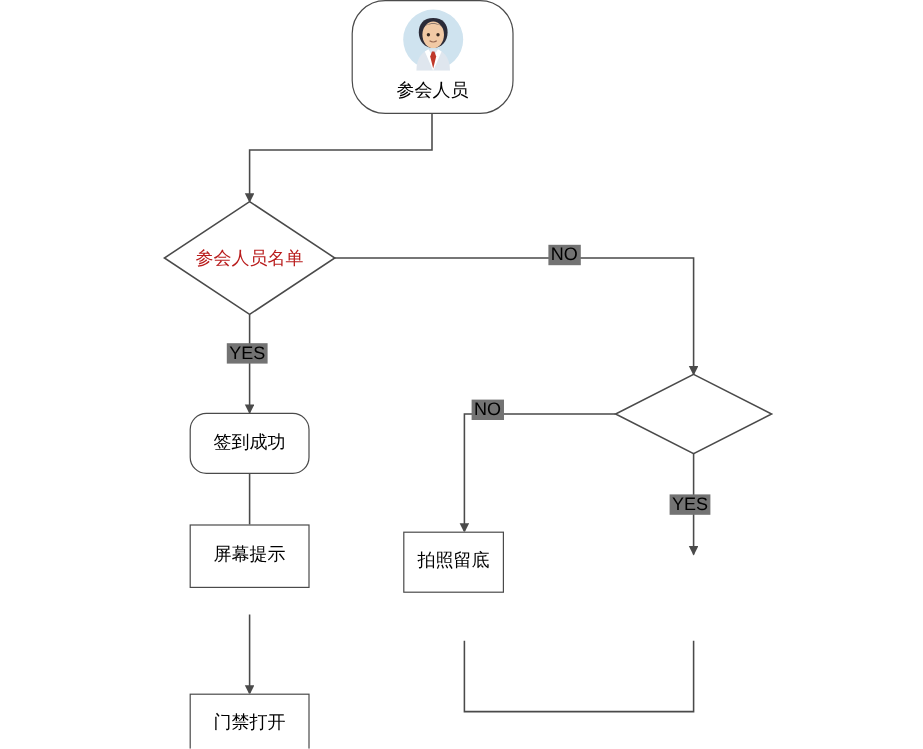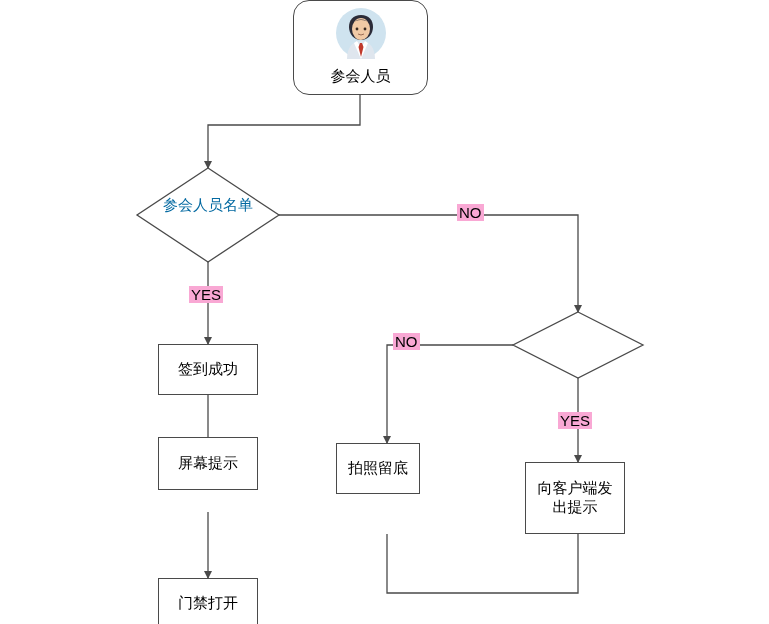--- a/index.html
+++ b/index.html
@@ -36,47 +36,48 @@
     font-size: 15px;
     line-height: 1.25;
   }
   .node-rect {
     border: 1px solid #4a4a4a;
     background: #ffffff;
   }
   .node-terminal {
     border: 1px solid #4a4a4a;
     background: #ffffff;
-    border-radius: 16px;
+    border-radius: 28px;
     flex-direction: column;
     justify-content: flex-end;
     padding-bottom: 8px;
   }
   .avatar {
     position: absolute;
     left: 50%;
     top: 6px;
     transform: translateX(-50%);
     width: 52px;
     height: 52px;
   }
   .diamond-label {
     position: absolute;
     display: flex;
+    align-items: center;
     justify-content: center;
     text-align: center;
-    color: #0369a1;
+    color: #b91c1c;
     font-size: 15px;
     pointer-events: none;
   }
   .edge-label {
     position: absolute;
     color: #000000;
     font-size: 15px;
-    background: #f9a8d4;
+    background: #737373;
     padding: 0 2px;
     white-space: nowrap;
   }
 </style>
 </head>
 <body>
 
 <div id="canvas">
 
   <svg class="flow-lines" viewBox="0 0 769 624">
@@ -123,39 +124,36 @@
       </svg>
     </span>
     <span>参会人员</span>
   </div>
 
   <div class="diamond-label" style="left:137px; top:196px; width:142px; height:38px;">
     <span>参会人员名单</span>
   </div>
 
 
-  <div class="node node-rect" style="left:158px; top:344px; width:100px; height:51px;">
+  <div class="node node-rect" style="left:158px; top:344px; width:100px; height:51px;border-radius:14px;">
     <span>签到成功</span>
   </div>
 
   <div class="node node-rect" style="left:158px; top:437px; width:100px; height:53px;">
     <span>屏幕提示</span>
   </div>
 
   <div class="node node-rect" style="left:158px; top:578px; width:100px; height:51px;">
     <span>门禁打开</span>
   </div>
 
   <div class="node node-rect" style="left:336px; top:443px; width:84px; height:51px;">
     <span>拍照留底</span>
   </div>
 
-  <div class="node node-rect" style="left:525px; top:462px; width:100px; height:72px; padding:0 8px;">
-    <span>向客户端发出提示</span>
-  </div>
 
   <div class="edge-label" style="left:457px; top:204px;">
     <span>NO</span>
   </div>
 
   <div class="edge-label" style="left:189px; top:286px;">
     <span>YES</span>
   </div>
 
   <div class="edge-label" style="left:393px; top:333px;">

